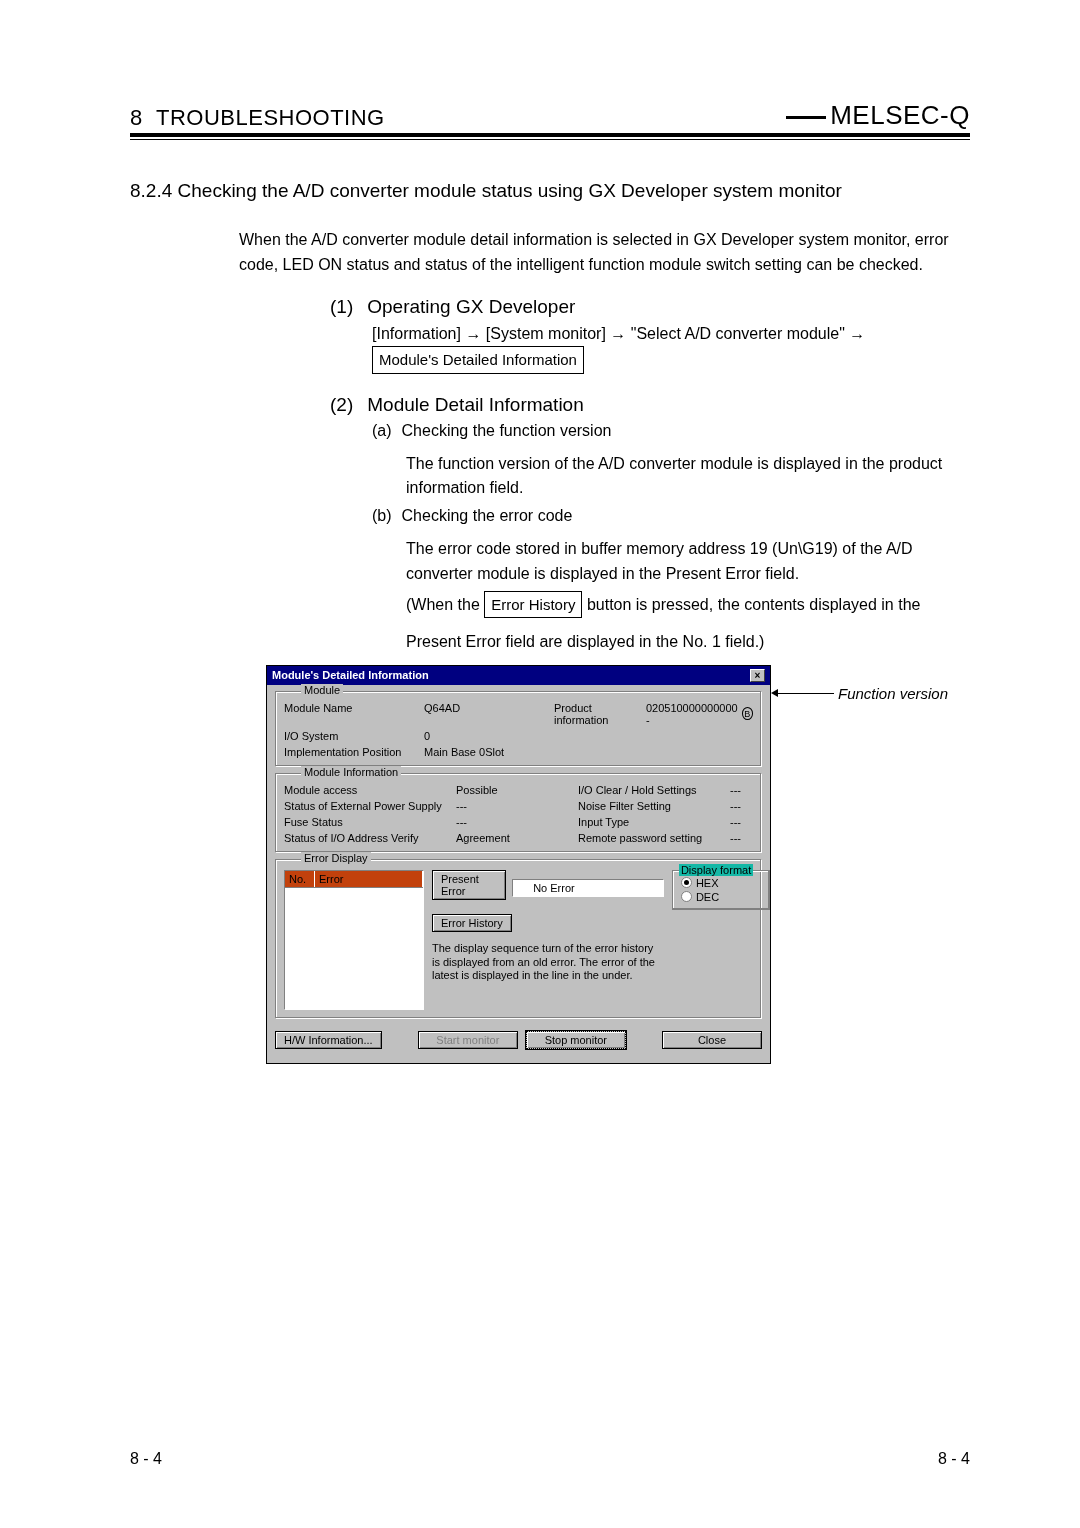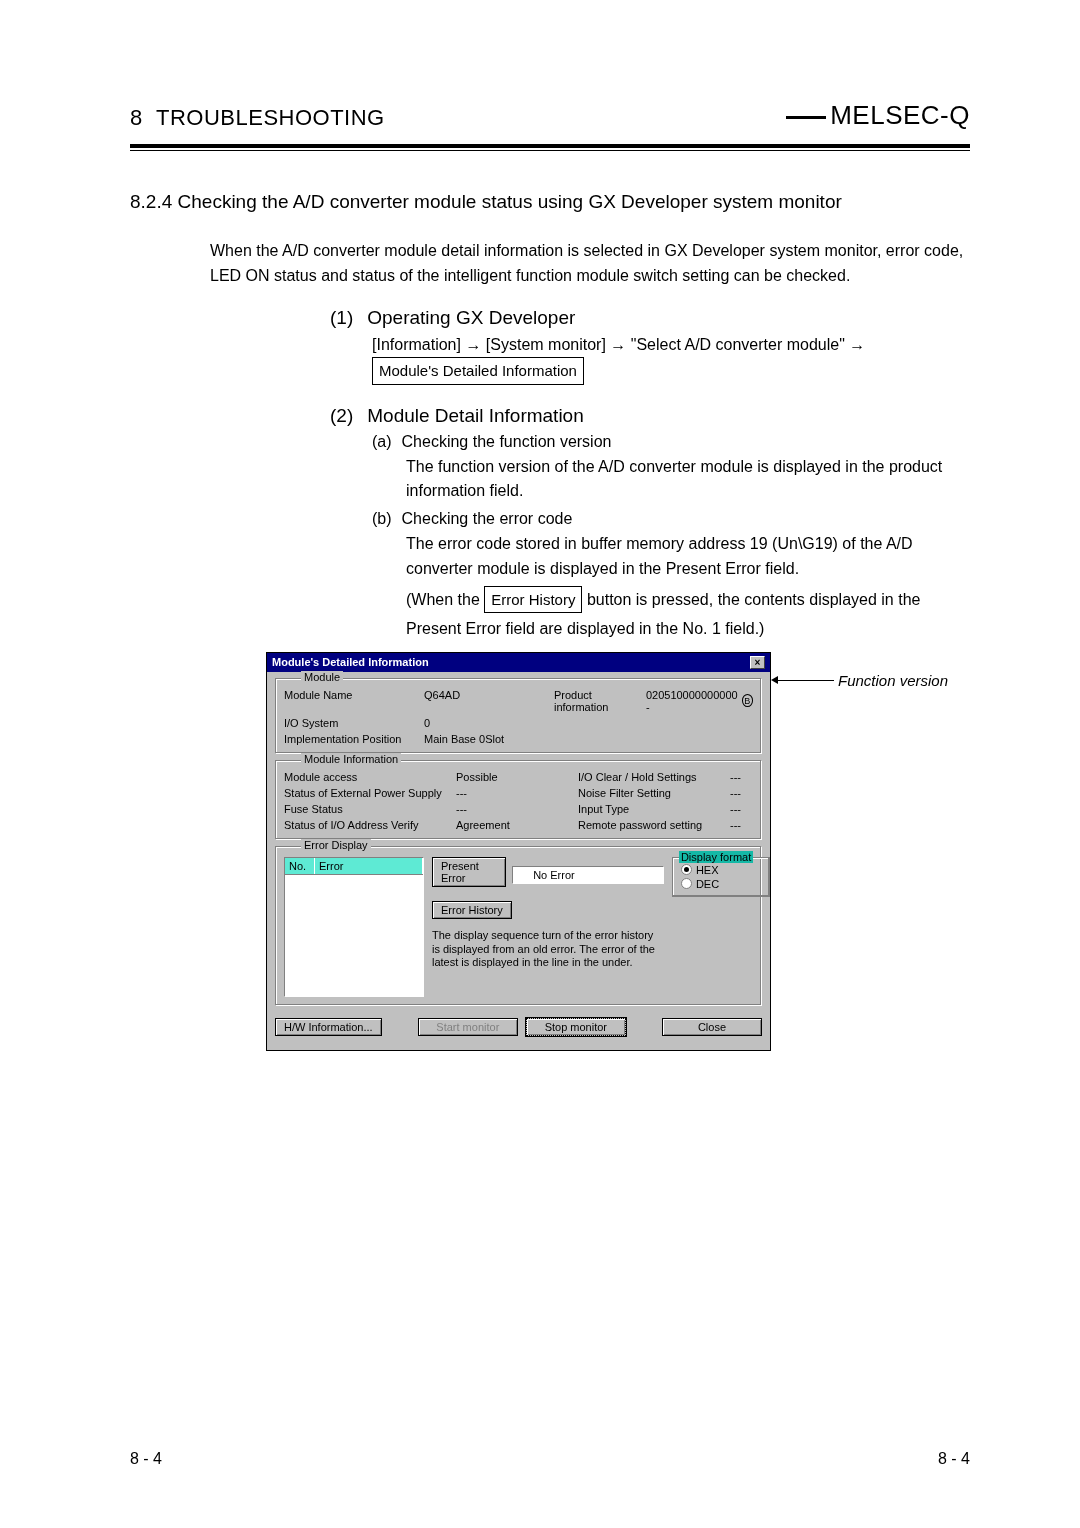--- a/index.html
+++ b/index.html
@@ -10,21 +10,21 @@
       width: 1080px;
       height: 1528px;
       position: relative;
       padding: 100px 110px 60px 130px;
     }
     .header-line {
       display: flex;
       justify-content: space-between;
       align-items: flex-end;
       border-bottom: 4px solid #000;
-      padding-bottom: 13px;
+      padding-bottom: 2px;
       margin-bottom: 2px;
     }
     .header-top-rule {
       border-bottom: 1px solid #000;
       margin-bottom: 40px;
     }
     .chapter-num {
       font-size: 22px;
       font-weight: normal;
       letter-spacing: 0.5px;
@@ -40,21 +40,21 @@
       height: 3px;
       background: #000;
       vertical-align: middle;
       margin-right: 4px;
     }
     .section-title {
       font-size: 19px;
       margin-bottom: 26px;
     }
     .body-text {
-      margin-left: 80px;
+      margin-left: 109px;
       font-size: 16px;
       line-height: 1.55;
       margin-bottom: 18px;
     }
     .num-item {
       margin-left: 200px;
       margin-bottom: 6px;
     }
     .num-item-row {
       display: flex;
@@ -87,21 +87,21 @@
       display: flex;
       align-items: baseline;
       gap: 10px;
     }
     .sub-label { font-size: 16px; }
     .sub-title { font-size: 16px; }
     .sub-body {
       font-size: 16px;
       line-height: 1.55;
       margin-left: 34px;
-      margin-top: 4px;
+      margin-top: 12px;
     }
 
     
     .dialog-wrap {
       margin-left: 136px;
       margin-top: 10px;
       display: flex;
       align-items: flex-start;
     }
     .dialog {
@@ -192,21 +192,21 @@
       border: 1px solid #808080;
       border-right-color:#fff;
       border-bottom-color:#fff;
       background:#fff;
       height:140px;
       width: 140px;
       overflow:hidden;
     }
     .err-listhead {
       display:flex;
-      background:#5eead4;
+      background:#c2410c;
       border-bottom:1px solid #808080;
       justify-content:flex-end;
     }
     .err-listhead div {
       padding:2px 4px;
       border-right:1px solid #fff;
       font-size:11px;
     }
     .err-center {
       flex: 1;

